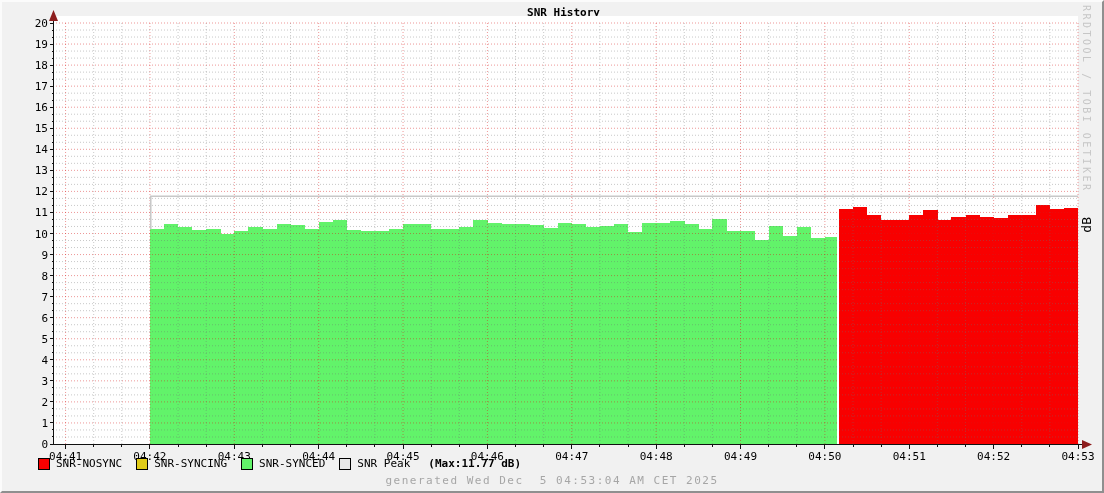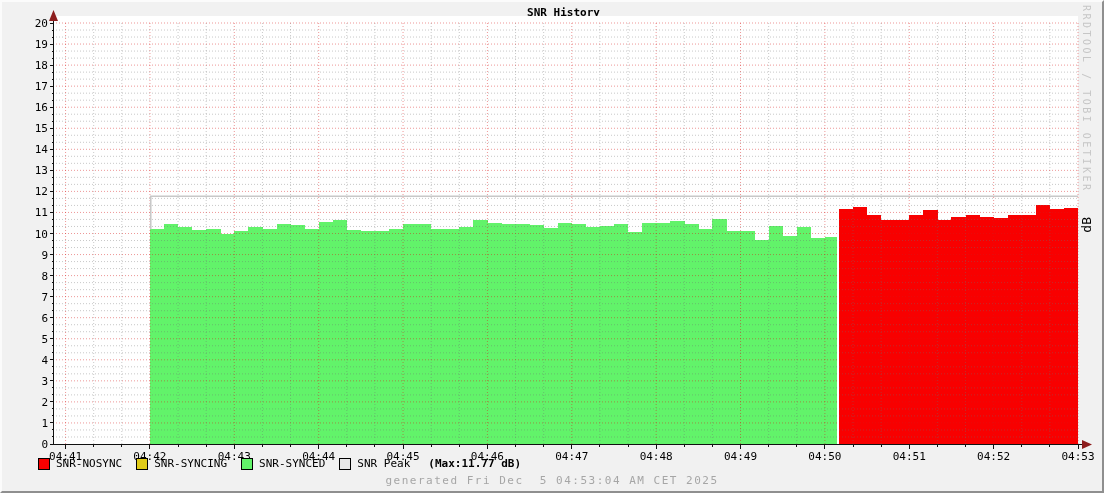--- a/index.html
+++ b/index.html
@@ -359,16 +359,16 @@
         <text x="569.8" y="458" text-anchor="middle">04:47</text>
         <text x="654.2" y="458" text-anchor="middle">04:48</text>
         <text x="738.5" y="458" text-anchor="middle">04:49</text>
         <text x="822.9" y="458" text-anchor="middle">04:50</text>
         <text x="907.3" y="458" text-anchor="middle">04:51</text>
         <text x="991.6" y="458" text-anchor="middle">04:52</text>
         <text x="1076.0" y="458" text-anchor="middle">04:53</text>
       </g>
     </svg>
   <div class="legend" id="legend"><span class="lg-item"><span class="swatch" style="background: rgb(248, 0, 0);"></span><span>SNR-NOSYNC</span></span><span class="lg-item"><span class="swatch" style="background: rgb(224, 203, 24);"></span><span>SNR-SYNCING</span></span><span class="lg-item"><span class="swatch" style="background: rgb(98, 243, 106);"></span><span>SNR-SYNCED</span></span><span class="lg-item"><span class="swatch" style="background: rgb(232, 232, 232);"></span><span>SNR Peak</span></span><span class="lg-max">(Max:11.77 dB)</span></div>
-  <div class="footer">generated Fri Dec  5 04:53:04 AM CET 2025</div>
+  <div class="footer">generated Wed Dec  5 04:53:04 AM CET 2025</div>
   <div class="watermark">RRDTOOL / TOBI OETIKER</div>
   <div class="ylabel-right">dB</div>
 </div>
 
 </body></html>

